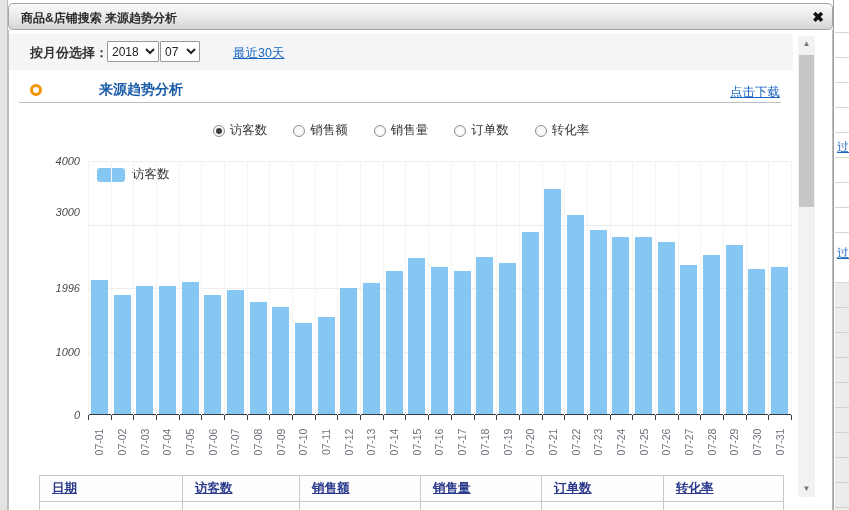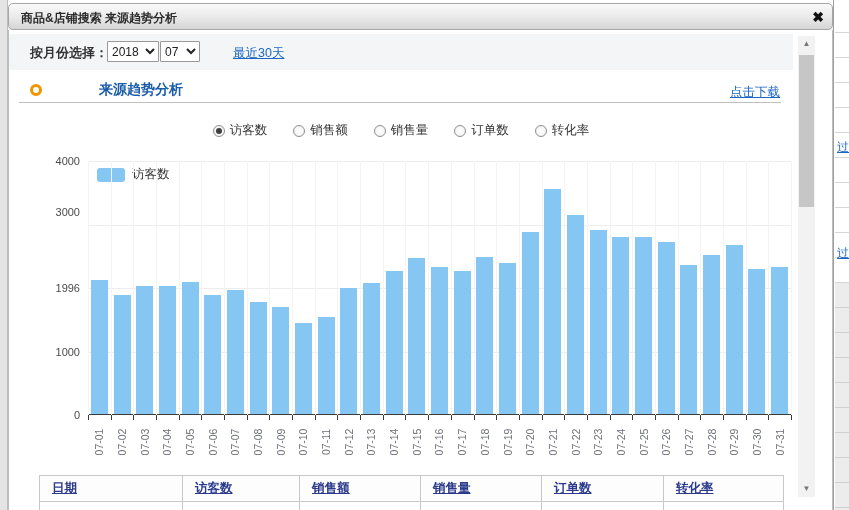--- a/index.html
+++ b/index.html
@@ -80,21 +80,21 @@
     content:""; position:absolute; left:2px; top:2px; width:6px; height:6px;
     border-radius:50%; background:#3f3f3f;
   }
   .radio-text { font-size:12.5px; color:#333; }
   
   .legend { position:absolute; left:88px; top:136px; display:flex; align-items:center; gap:7px; }
   .swatch { width:28px; height:14px; border-radius:3px; background:#85c6f2; }
   .legend-label { font-size:12.5px; color:#333; }
   
   .yaxis { position:absolute; left:0; top:131px; width:71px; height:254px; }
-  .ylab { position:absolute; right:0; transform:translateY(-50%); font-size:11px; color:#4a4a4a; }
+  .ylab { position:absolute; right:0; transform:translateY(-50%); font-size:11px; color:#4a4a4a;font-style:italic; }
   .plot { position:absolute; left:79px; top:131px; width:703px; height:254px; border-bottom:1px solid #3c3c3c; }
   .grid-h { position:absolute; left:0; width:703px; height:0; border-top:1px solid #ededed; }
   .grid-v { position:absolute; top:0; width:0; height:254px; border-left:1px solid #f4f4f4; }
   .tick { position:absolute; width:0; height:5px; border-left:1px solid #3c3c3c; bottom:-6px; }
   .bar { position:absolute; bottom:0; width:17px; background:#85c6f2; }
   .xaxis { position:absolute; left:79px; top:389px; width:703px; height:46px; }
   .xl { position:absolute; top:0; height:46px; }
   .xl span {
     position:absolute; left:50%; top:50%;
     transform:translate(-50%,-50%) rotate(-90deg);

